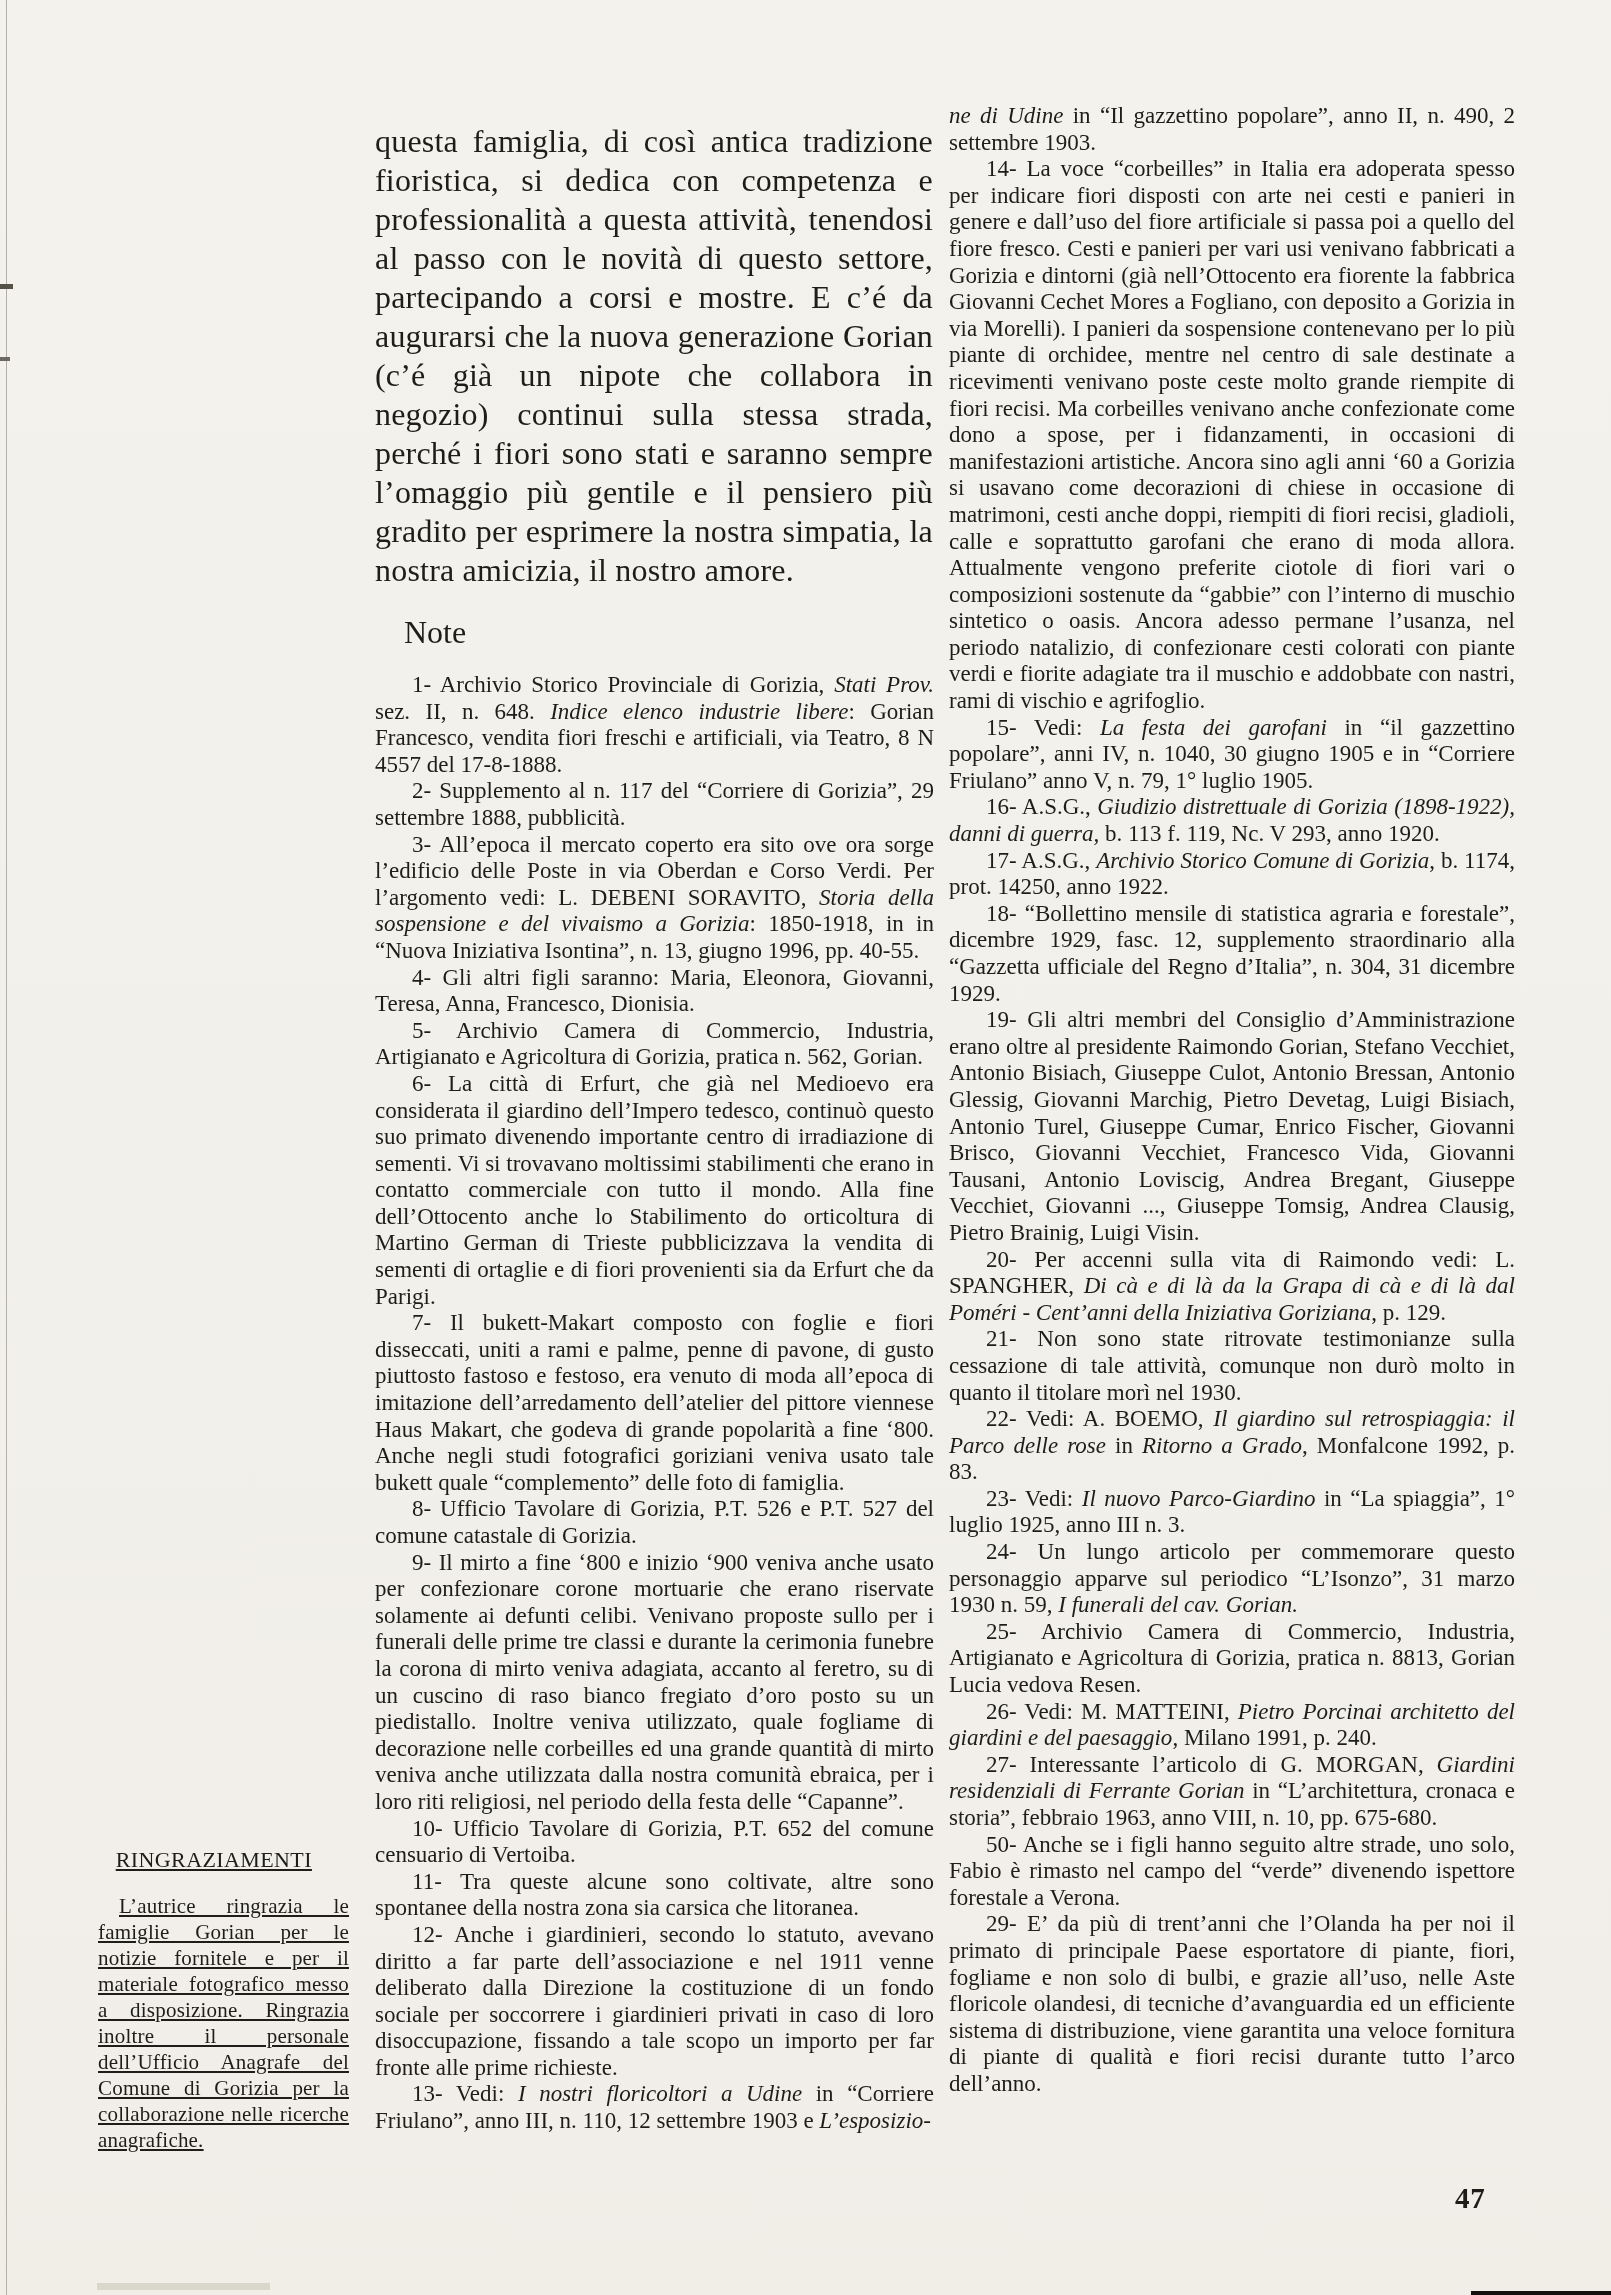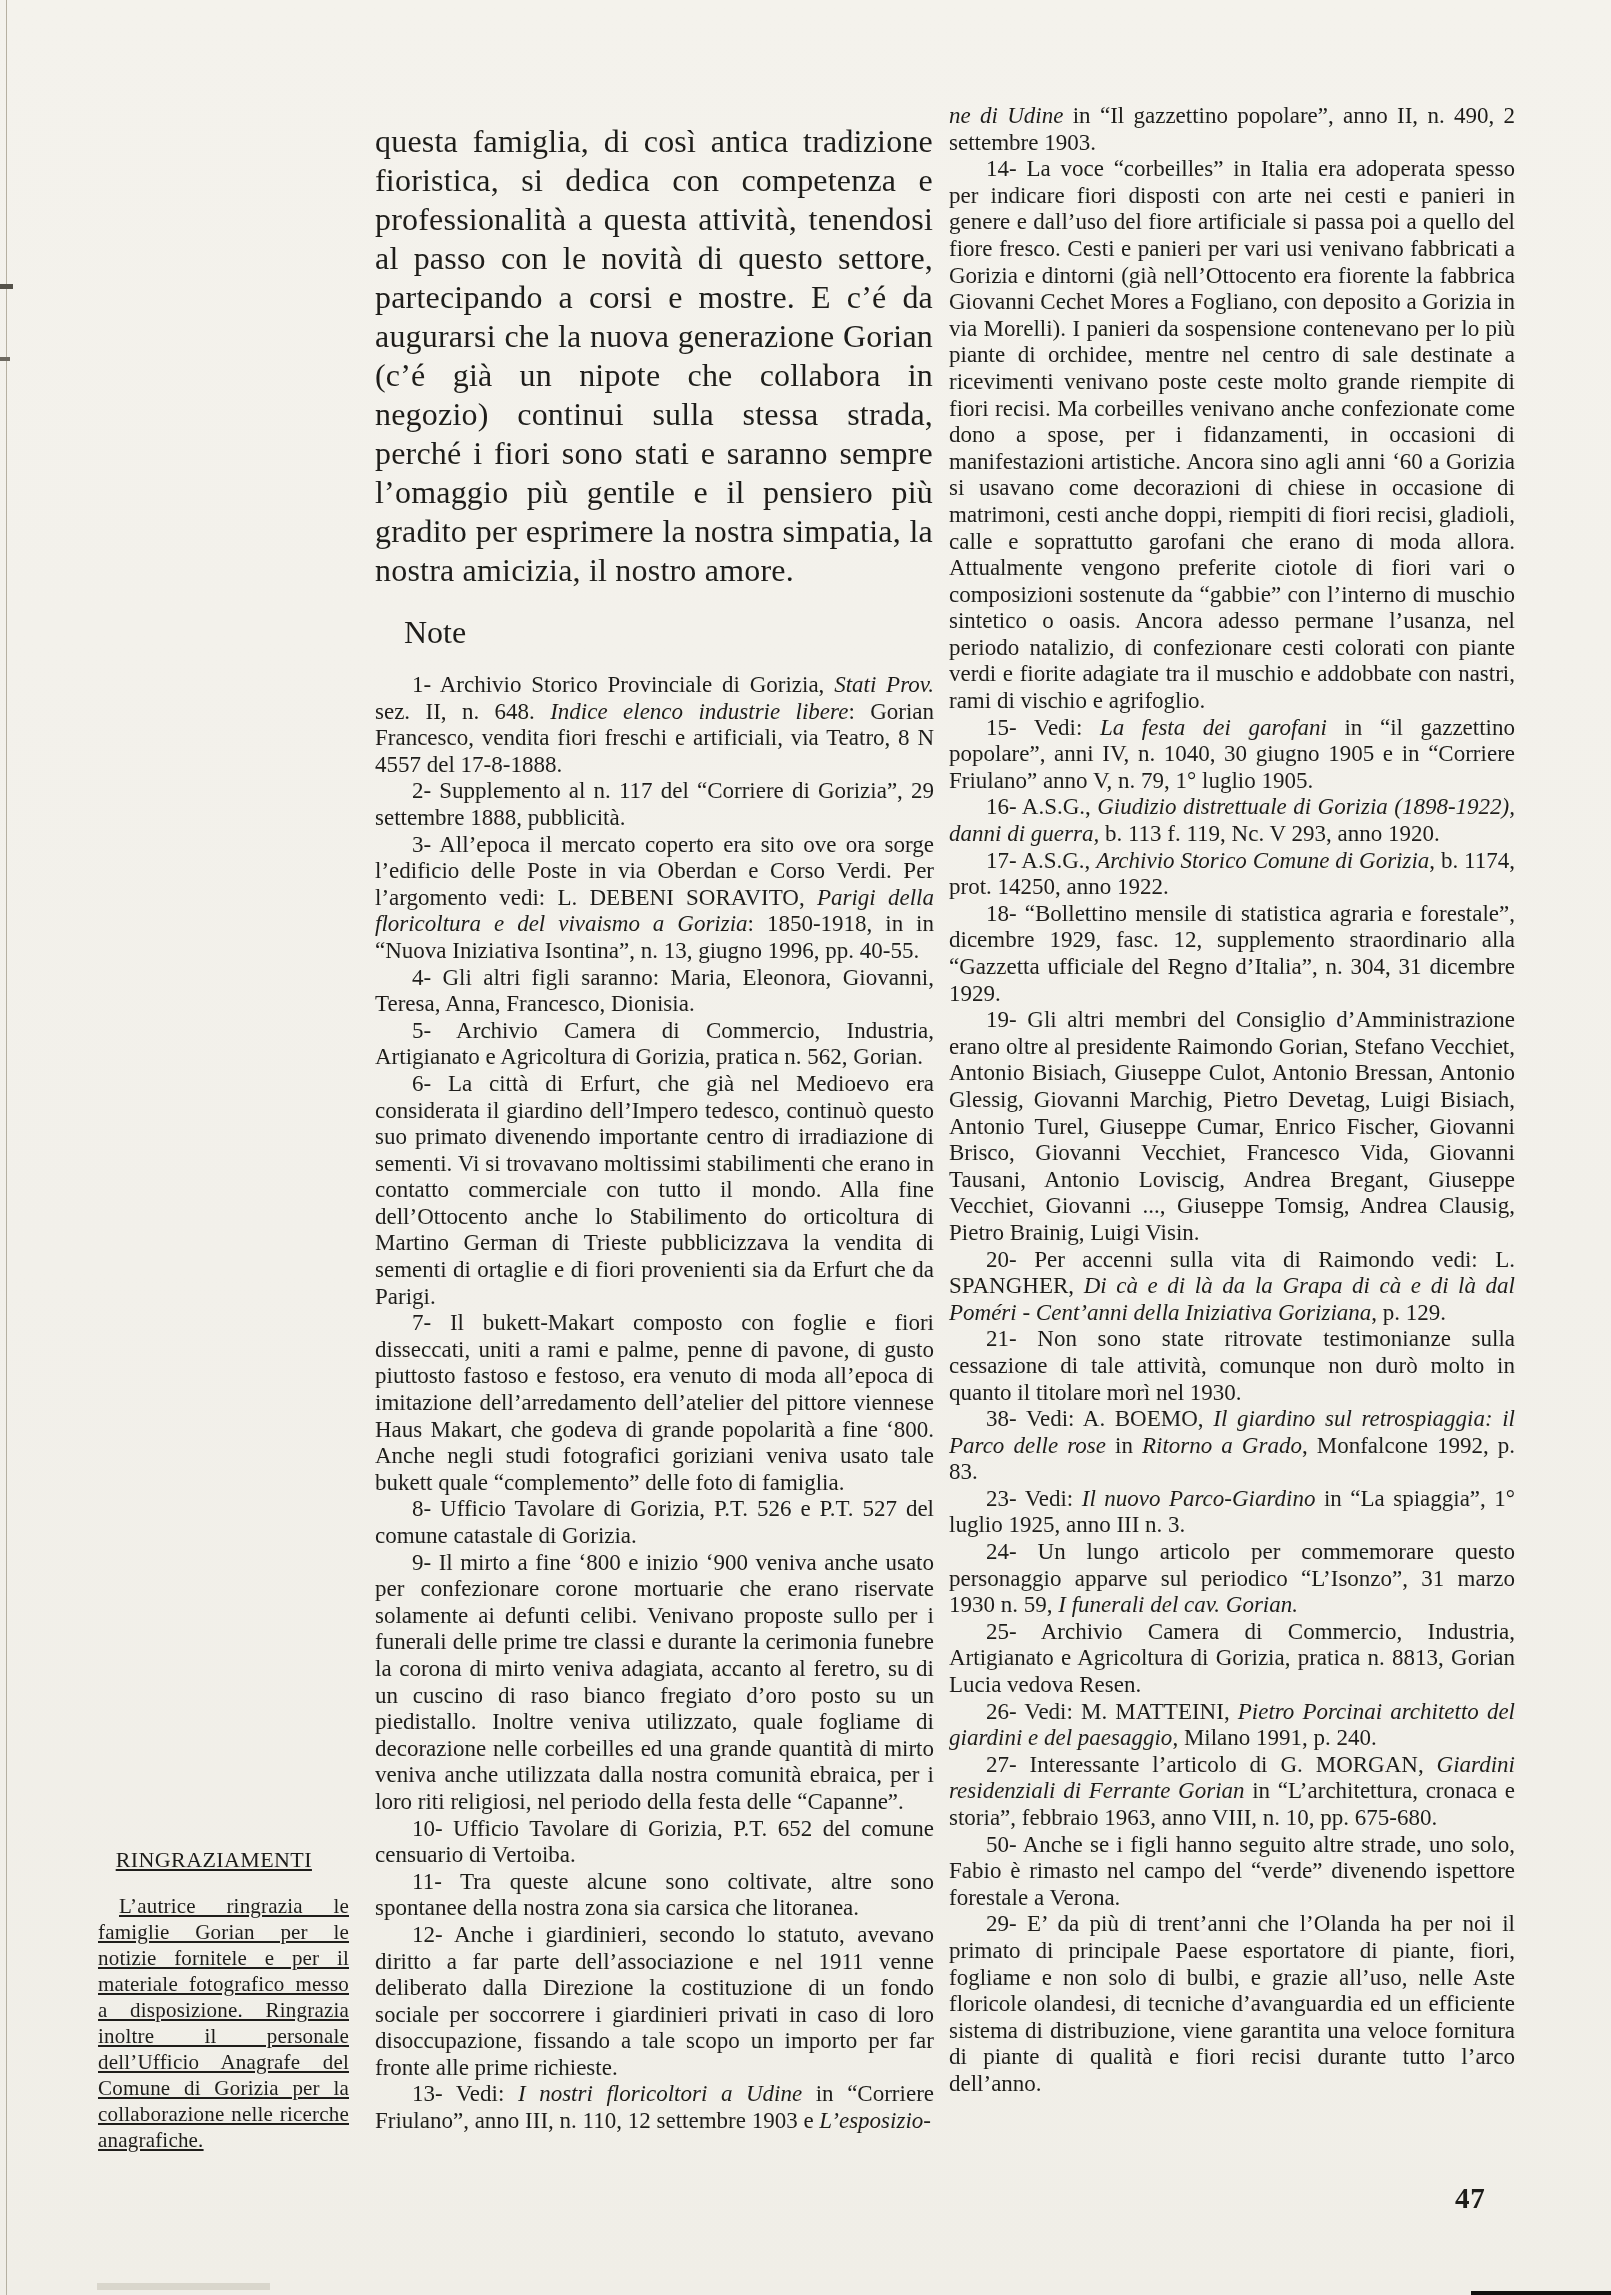--- a/index.html
+++ b/index.html
@@ -57,21 +57,21 @@
   <div class="scan-strip-bl"></div>
   <div class="scan-strip-br"></div>
 
   <div class="col intro">questa famiglia, di così antica tradizione fioristica, si dedica con competenza e professionalità a questa attività, tenendosi al passo con le novità di questo settore, partecipando a corsi e mostre. E c’é da augurarsi che la nuova generazione Gorian (c’é già un nipote che collabora in negozio) continui sulla stessa strada, perché i fiori sono stati e saranno sempre l’omaggio più gentile e il pensiero più gradito per esprimere la nostra simpatia, la nostra amicizia, il nostro amore.</div>
 
   <div class="notes-heading">Note</div>
 
   <div class="col notes notes-left">
       <p class="note"><span>1- Archivio Storico Provinciale di Gorizia, </span><span class="it">Stati Prov.</span><span> sez. II, n. 648. </span><span class="it">Indice elenco industrie libere</span><span>: Gorian Francesco, vendita fiori freschi e artificiali, via Teatro, 8 N 4557 del 17-8-1888.</span></p>
       <p class="note"><span>2- Supplemento al n. 117 del “Corriere di Gorizia”, 29 settembre 1888, pubblicità.</span></p>
-      <p class="note"><span>3- All’epoca il mercato coperto era sito ove ora sorge l’edificio delle Poste in via Oberdan e Corso Verdi. Per l’argomento vedi: L. DEBENI SORAVITO, </span><span class="it">Parigi della floricoltura e del vivaismo a Gorizia</span><span>: 1850-1918, in in “Nuova Iniziativa Isontina”, n. 13, giugno 1996, pp. 40-55.</span></p>
+      <p class="note"><span>3- All’epoca il mercato coperto era sito ove ora sorge l’edificio delle Poste in via Oberdan e Corso Verdi. Per l’argomento vedi: L. DEBENI SORAVITO, </span><span class="it">Storia della sospensione e del vivaismo a Gorizia</span><span>: 1850-1918, in in “Nuova Iniziativa Isontina”, n. 13, giugno 1996, pp. 40-55.</span></p>
       <p class="note"><span>4- Gli altri figli saranno: Maria, Eleonora, Giovanni, Teresa, Anna, Francesco, Dionisia.</span></p>
       <p class="note"><span>5- Archivio Camera di Commercio, Industria, Artigianato e Agricoltura di Gorizia, pratica n. 562, Gorian.</span></p>
       <p class="note"><span>6- La città di Erfurt, che già nel Medioevo era considerata il giardino dell’Impero tedesco, continuò questo suo primato divenendo importante centro di irradiazione di sementi. Vi si trovavano moltissimi stabilimenti che erano in contatto commerciale con tutto il mondo. Alla fine dell’Ottocento anche lo Stabilimento do orticoltura di Martino German di Trieste pubblicizzava la vendita di sementi di ortaglie e di fiori provenienti sia da Erfurt che da Parigi.</span></p>
       <p class="note"><span>7- Il bukett-Makart composto con foglie e fiori disseccati, uniti a rami e palme, penne di pavone, di gusto piuttosto fastoso e festoso, era venuto di moda all’epoca di imitazione dell’arredamento dell’atelier del pittore viennese Haus Makart, che godeva di grande popolarità a fine ‘800. Anche negli studi fotografici goriziani veniva usato tale bukett quale “complemento” delle foto di famiglia.</span></p>
       <p class="note"><span>8- Ufficio Tavolare di Gorizia, P.T. 526 e P.T. 527 del comune catastale di Gorizia.</span></p>
       <p class="note"><span>9- Il mirto a fine ‘800 e inizio ‘900 veniva anche usato per confezionare corone mortuarie che erano riservate solamente ai defunti celibi. Venivano proposte sullo per i funerali delle prime tre classi e durante la cerimonia funebre la corona di mirto veniva adagiata, accanto al feretro, su di un cuscino di raso bianco fregiato d’oro posto su un piedistallo. Inoltre veniva utilizzato, quale fogliame di decorazione nelle corbeilles ed una grande quantità di mirto veniva anche utilizzata dalla nostra comunità ebraica, per i loro riti religiosi, nel periodo della festa delle “Capanne”.</span></p>
       <p class="note"><span>10- Ufficio Tavolare di Gorizia, P.T. 652 del comune censuario di Vertoiba.</span></p>
       <p class="note"><span>11- Tra queste alcune sono coltivate, altre sono spontanee della nostra zona sia carsica che litoranea.</span></p>
       <p class="note"><span>12- Anche i giardinieri, secondo lo statuto, avevano diritto a far parte dell’associazione e nel 1911 venne deliberato dalla Direzione la costituzione di un fondo sociale per soccorrere i giardinieri privati in caso di loro disoccupazione, fissando a tale scopo un importo per far fronte alle prime richieste.</span></p>
       <p class="note"><span>13- Vedi: </span><span class="it">I nostri floricoltori a Udine</span><span> in “Corriere Friulano”, anno III, n. 110, 12 settembre 1903 e </span><span class="it">L’esposizio-</span></p>
@@ -80,21 +80,21 @@
   <div class="col notes notes-right">
       <p class="note noindent"><span class="it">ne di Udine</span><span> in “Il gazzettino popolare”, anno II, n. 490, 2 settembre 1903.</span></p>
       <p class="note"><span>14- La voce “corbeilles” in Italia era adoperata spesso per indicare fiori disposti con arte nei cesti e panieri in genere e dall’uso del fiore artificiale si passa poi a quello del fiore fresco. Cesti e panieri per vari usi venivano fabbricati a Gorizia e dintorni (già nell’Ottocento era fiorente la fabbrica Giovanni Cechet Mores a Fogliano, con deposito a Gorizia in via Morelli). I panieri da sospensione contenevano per lo più piante di orchidee, mentre nel centro di sale destinate a ricevimenti venivano poste ceste molto grande riempite di fiori recisi. Ma corbeilles venivano anche confezionate come dono a spose, per i fidanzamenti, in occasioni di manifestazioni artistiche. Ancora sino agli anni ‘60 a Gorizia si usavano come decorazioni di chiese in occasione di matrimoni, cesti anche doppi, riempiti di fiori recisi, gladioli, calle e soprattutto garofani che erano di moda allora. Attualmente vengono preferite ciotole di fiori vari o composizioni sostenute da “gabbie” con l’interno di muschio sintetico o oasis. Ancora adesso permane l’usanza, nel periodo natalizio, di confezionare cesti colorati con piante verdi e fiorite adagiate tra il muschio e addobbate con nastri, rami di vischio e agrifoglio.</span></p>
       <p class="note"><span>15- Vedi: </span><span class="it">La festa dei garofani</span><span> in “il gazzettino popolare”, anni IV, n. 1040, 30 giugno 1905 e in “Corriere Friulano” anno V, n. 79, 1° luglio 1905.</span></p>
       <p class="note"><span>16- A.S.G., </span><span class="it">Giudizio distrettuale di Gorizia (1898-1922), danni di guerra,</span><span> b. 113 f. 119, Nc. V 293, anno 1920.</span></p>
       <p class="note"><span>17- A.S.G., </span><span class="it">Archivio Storico Comune di Gorizia</span><span>, b. 1174, prot. 14250, anno 1922.</span></p>
       <p class="note"><span>18- “Bollettino mensile di statistica agraria e forestale”, dicembre 1929, fasc. 12, supplemento straordinario alla “Gazzetta ufficiale del Regno d’Italia”, n. 304, 31 dicembre 1929.</span></p>
       <p class="note"><span>19- Gli altri membri del Consiglio d’Amministrazione erano oltre al presidente Raimondo Gorian, Stefano Vecchiet, Antonio Bisiach, Giuseppe Culot, Antonio Bressan, Antonio Glessig, Giovanni Marchig, Pietro Devetag, Luigi Bisiach, Antonio Turel, Giuseppe Cumar, Enrico Fischer, Giovanni Brisco, Giovanni Vecchiet, Francesco Vida, Giovanni Tausani, Antonio Loviscig, Andrea Bregant, Giuseppe Vecchiet, Giovanni ..., Giuseppe Tomsig, Andrea Clausig, Pietro Brainig, Luigi Visin.</span></p>
       <p class="note"><span>20- Per accenni sulla vita di Raimondo vedi: L. SPANGHER, </span><span class="it">Di cà e di là da la Grapa di cà e di là dal Poméri - Cent’anni della Iniziativa Goriziana</span><span>, p. 129.</span></p>
       <p class="note"><span>21- Non sono state ritrovate testimonianze sulla cessazione di tale attività, comunque non durò molto in quanto il titolare morì nel 1930.</span></p>
-      <p class="note"><span>38- Vedi: A. BOEMO, </span><span class="it">Il giardino sul retrospiaggia: il Parco delle rose</span><span> in </span><span class="it">Ritorno a Grado</span><span>, Monfalcone 1992, p. 83.</span></p>
+      <p class="note"><span>22- Vedi: A. BOEMO, </span><span class="it">Il giardino sul retrospiaggia: il Parco delle rose</span><span> in </span><span class="it">Ritorno a Grado</span><span>, Monfalcone 1992, p. 83.</span></p>
       <p class="note"><span>23- Vedi: </span><span class="it">Il nuovo Parco-Giardino</span><span> in “La spiaggia”, 1° luglio 1925, anno III n. 3.</span></p>
       <p class="note"><span>24- Un lungo articolo per commemorare questo personaggio apparve sul periodico “L’Isonzo”, 31 marzo 1930 n. 59, </span><span class="it">I funerali del cav. Gorian.</span></p>
       <p class="note"><span>25- Archivio Camera di Commercio, Industria, Artigianato e Agricoltura di Gorizia, pratica n. 8813, Gorian Lucia vedova Resen.</span></p>
       <p class="note"><span>26- Vedi: M. MATTEINI, </span><span class="it">Pietro Porcinai architetto del giardini e del paesaggio</span><span>, Milano 1991, p. 240.</span></p>
       <p class="note"><span>27- Interessante l’articolo di G. MORGAN, </span><span class="it">Giardini residenziali di Ferrante Gorian</span><span> in “L’architettura, cronaca e storia”, febbraio 1963, anno VIII, n. 10, pp. 675-680.</span></p>
       <p class="note"><span>50- Anche se i figli hanno seguito altre strade, uno solo, Fabio è rimasto nel campo del “verde” divenendo ispettore forestale a Verona.</span></p>
       <p class="note"><span>29- E’ da più di trent’anni che l’Olanda ha per noi il primato di principale Paese esportatore di piante, fiori, fogliame e non solo di bulbi, e grazie all’uso, nelle Aste floricole olandesi, di tecniche d’avanguardia ed un efficiente sistema di distribuzione, viene garantita una veloce fornitura di piante di qualità e fiori recisi durante tutto l’arco dell’anno.</span></p>
     </div>
 
   <div class="ack ack-heading">RINGRAZIAMENTI</div>

